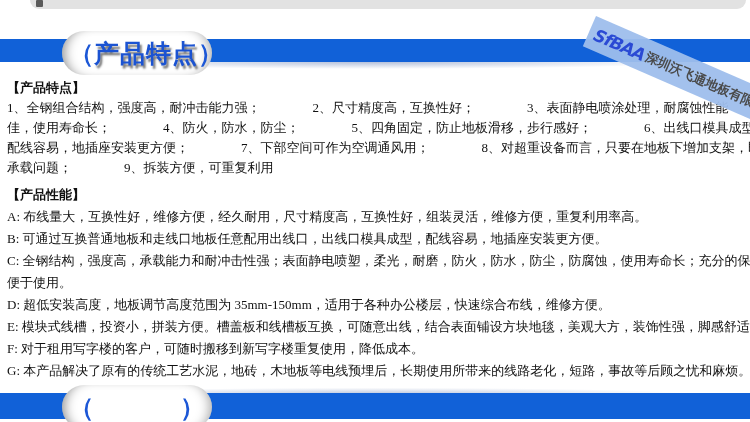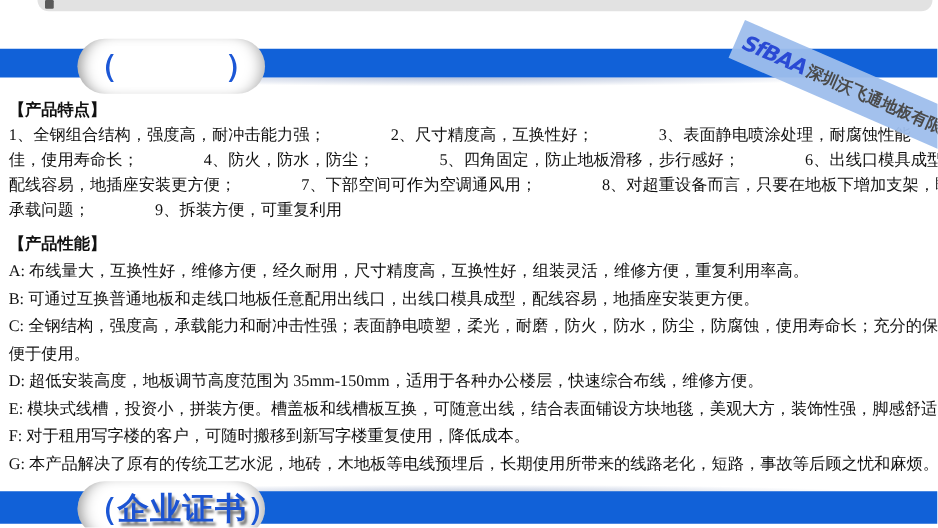--- a/index.html
+++ b/index.html
@@ -98,20 +98,21 @@
 <body>
 
 <div class="top-bar"></div>
 <div class="top-bar-marker"></div>
 
 <div class="banner banner-top">
   <div class="bar"></div>
   <div class="swoosh-under"></div>
   <div class="capsule">
     <span class="paren">（</span>
+    <span class="banner-title">产品特点</span>
     <span class="paren">）</span>
   </div>
 </div>
 
 <div class="watermark">
   <span class="watermark-logo">SfBAA</span>
   <span class="watermark-company">深圳沃飞通地板有限公司</span>
 </div>
 
 <div class="textblock features-block">
@@ -132,16 +133,15 @@
   <div class="line">E: 模块式线槽，投资小，拼装方便。槽盖板和线槽板互换，可随意出线，结合表面铺设方块地毯，美观大方，装饰性强，脚感舒适。</div>
   <div class="line">F: 对于租用写字楼的客户，可随时搬移到新写字楼重复使用，降低成本。</div>
   <div class="line">G: 本产品解决了原有的传统工艺水泥，地砖，木地板等电线预埋后，长期使用所带来的线路老化，短路，事故等后顾之忧和麻烦。</div>
 </div>
 
 <div class="banner banner-bottom">
   <div class="swoosh-over"></div>
   <div class="bar"></div>
   <div class="capsule">
     <span class="paren">（</span>
-    <span class="banner-title">企业证书</span>
     <span class="paren">）</span>
   </div>
 </div>
 
 </body></html>

